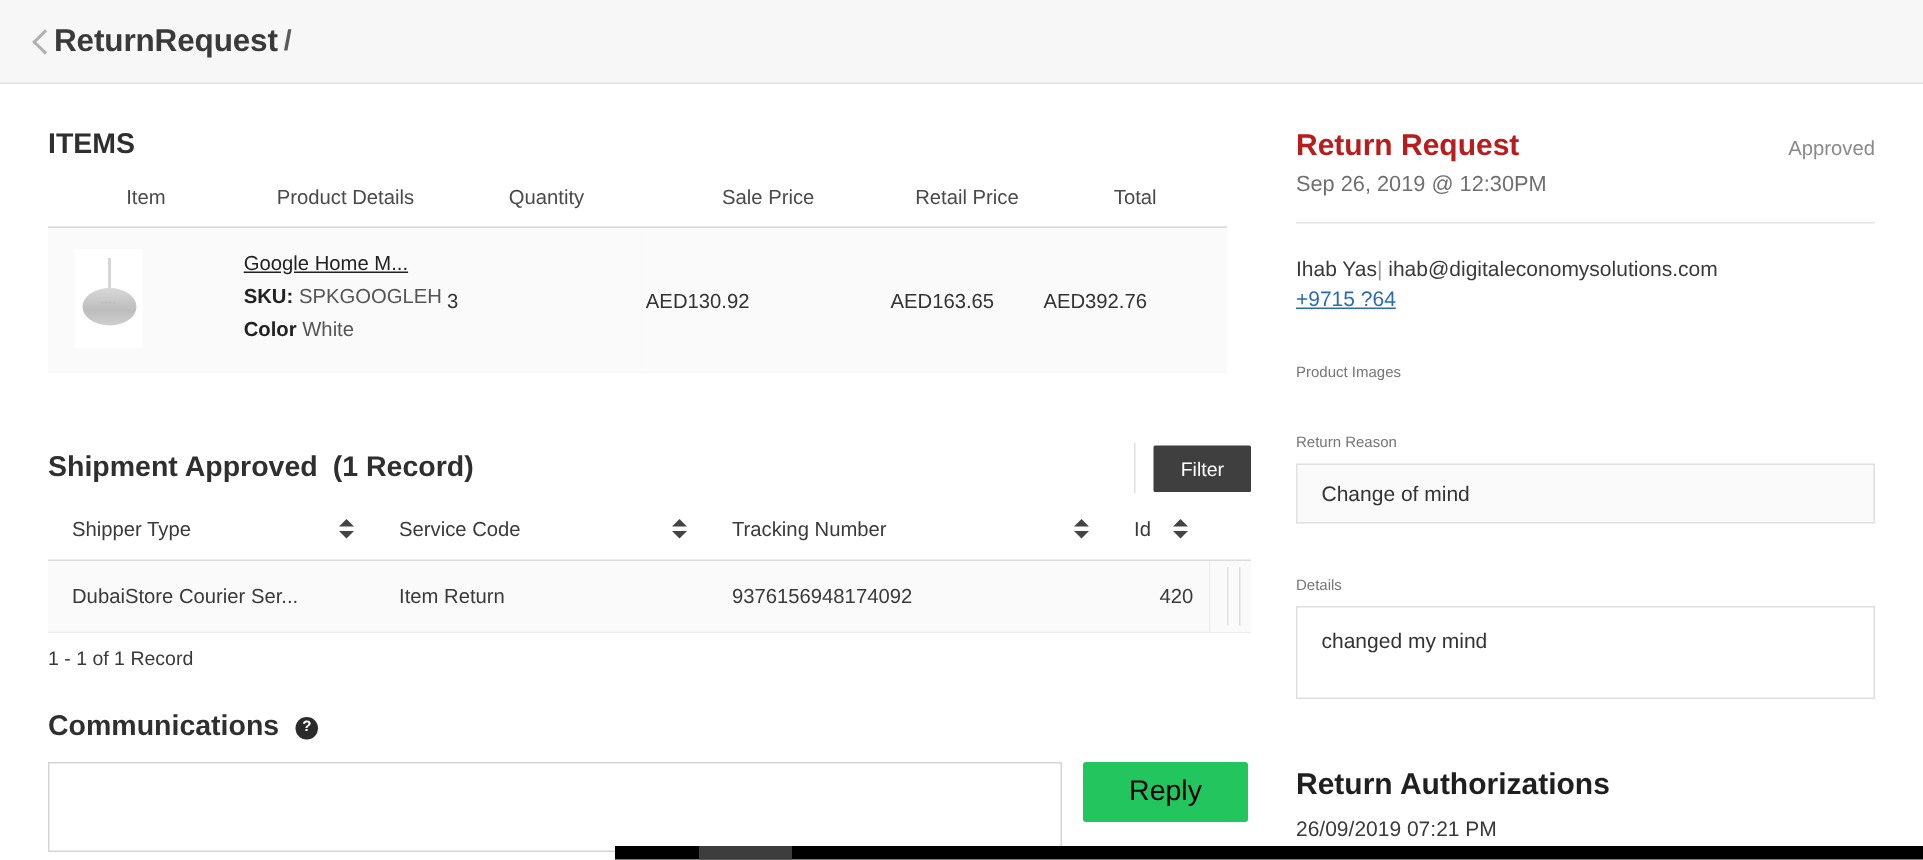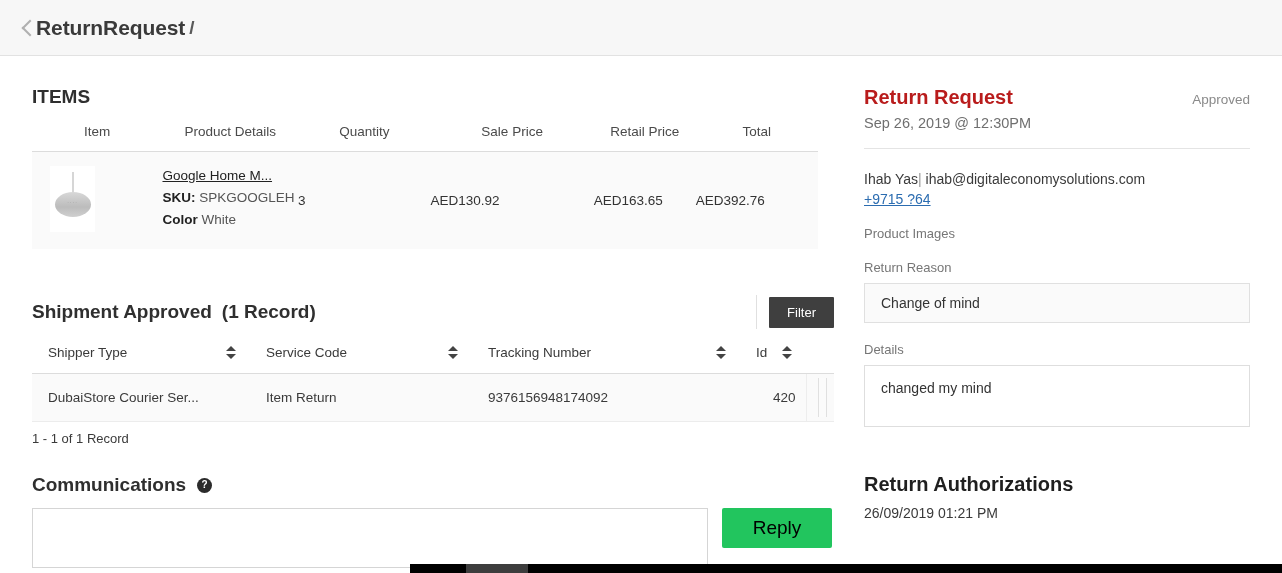--- a/index.html
+++ b/index.html
@@ -343,23 +343,23 @@
   .rr-phone {
     display: block;
     margin-top: 4px;
     color: #2b6cb0;
     text-decoration: underline;
     font-size: 14px;
     cursor: pointer;
     filter: blur(0.35px);
   }
   .rr-label {
-    font-size: 13px;
+    font-size: 10px;
     color: #767676;
-    margin-top: 19px;
+    margin-top: 36px;
   }
   .rr-field {
     margin-top: 8px;
     border: 1px solid #e0e0e0;
     background: #fafafa;
     font-size: 14px;
     color: #333;
     padding: 11px 16px;
   }
   .rr-details {
@@ -530,19 +530,19 @@
 
     <div class="rr-label">Product Images</div>
 
     <div class="rr-label">Return Reason</div>
     <div class="rr-field">Change of mind</div>
 
     <div class="rr-label">Details</div>
     <div class="rr-details">changed my mind</div>
 
     <div class="ra-title">Return Authorizations</div>
-    <div class="ra-date">26/09/2019 01:21 PM</div>
+    <div class="ra-date">26/09/2019 07:21 PM</div>
   </div>
 </div>
 
 <div class="bottom-strip">
   <span class="grey"></span>
 </div>
 
 </body></html>

